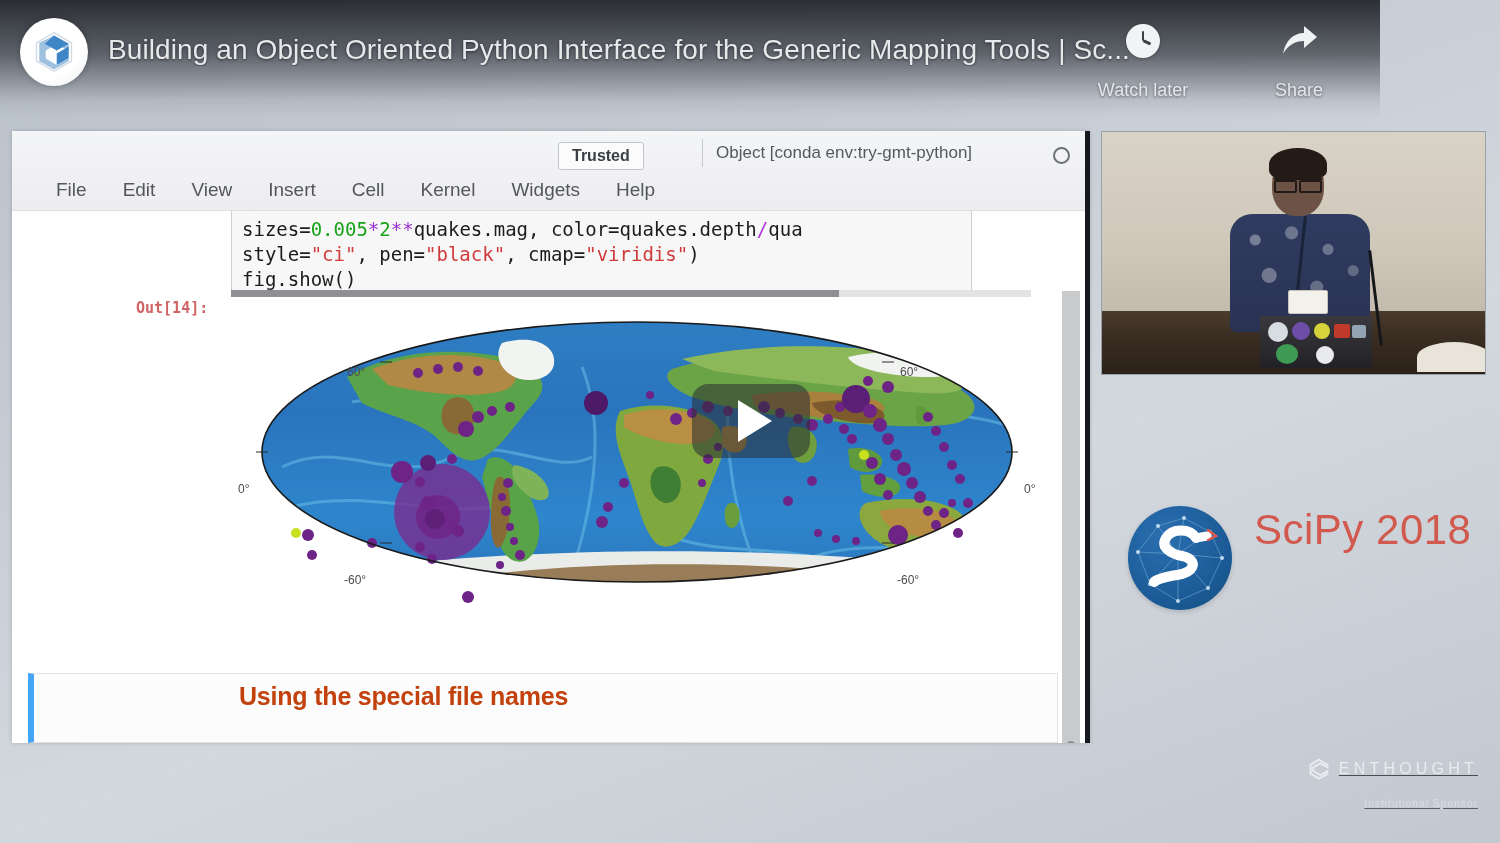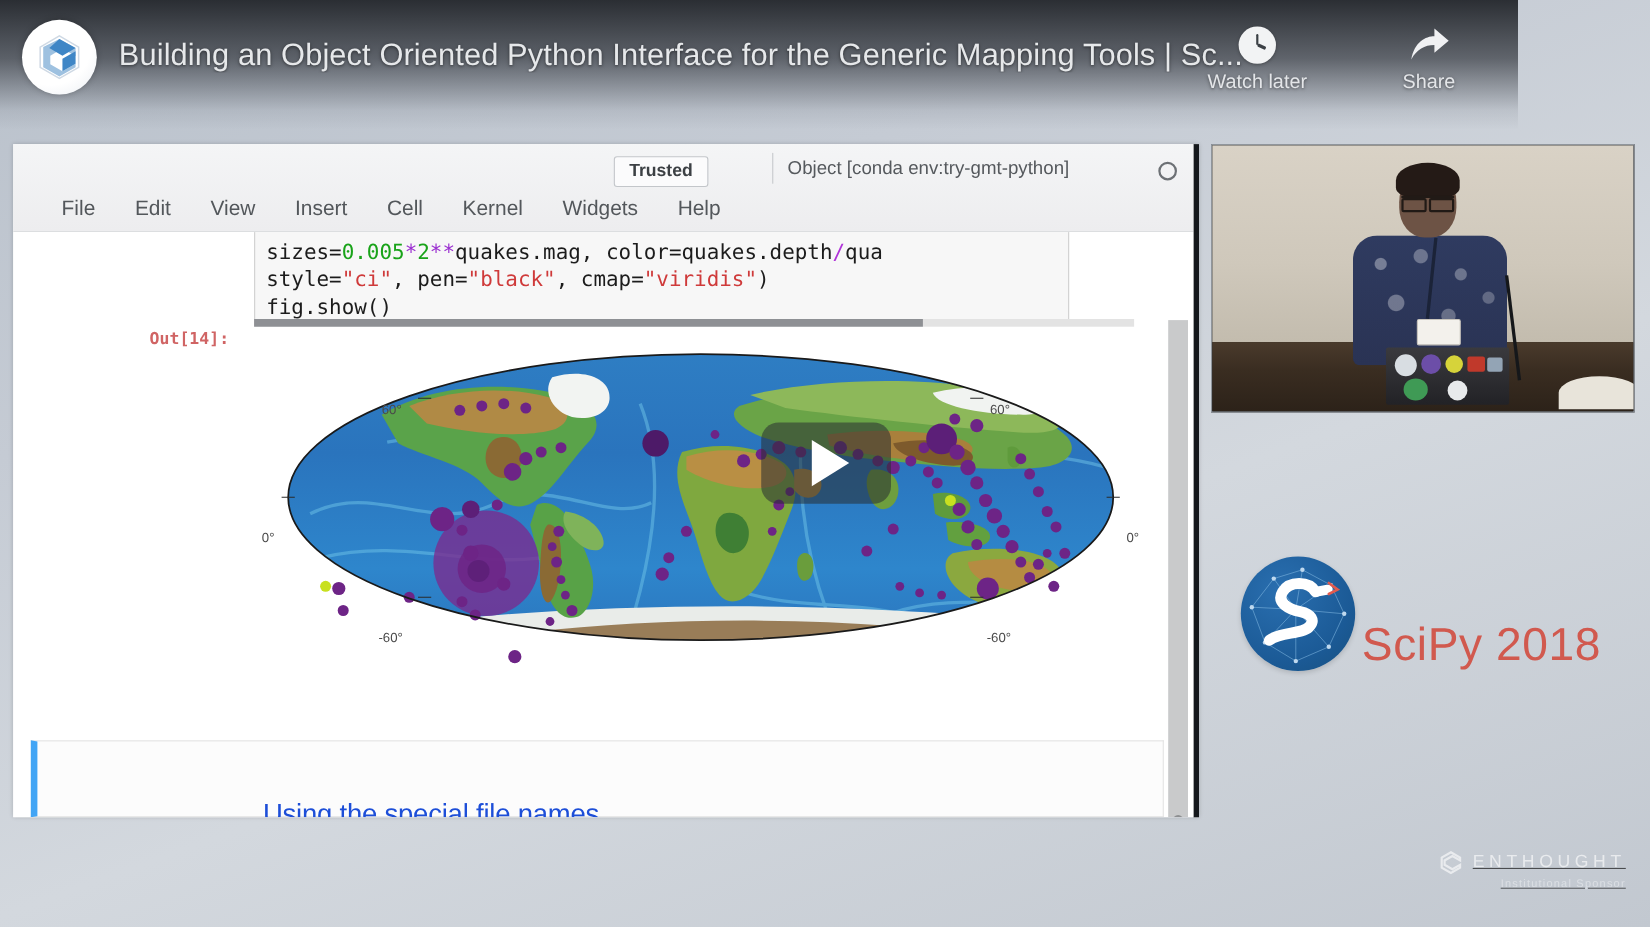--- a/index.html
+++ b/index.html
@@ -41,21 +41,21 @@
   .top-actions {
     position: absolute; right: 26px; top: 18px;
     display: flex; gap: 46px; align-items: flex-start;
   }
   .top-action {
     display: flex; flex-direction: column; align-items: center;
     width: 110px; cursor: pointer;
   }
   .top-action .ic { height: 46px; display: flex; align-items: center; justify-content: center; }
   .top-action .lbl {
-    margin-top: 0; color: #e4e6e9; font-size: 18px;
+    margin-top: 16px; color: #e4e6e9; font-size: 18px;
     text-shadow: 0 1px 3px rgba(0,0,0,0.5);
   }
   .clock-ic {
     width: 34px; height: 34px; border-radius: 50%;
     background: #f2f3f4; position: relative;
     box-shadow: 0 1px 3px rgba(0,0,0,0.3);
   }
   .clock-ic::before, .clock-ic::after {
     content: ""; position: absolute; background: #3b4045; border-radius: 1px;
   }
@@ -152,23 +152,22 @@
   
   .md-cell {
     position: absolute; left: 16px; top: 462px;
     width: 1030px; height: 70px;
     background: #fcfcfc;
     border: 1px solid #e3e3e3;
     border-left: 6px solid #42a5f5;
   }
   .md-inner { position: absolute; left: 205px; top: 8px; width: 800px; }
   .md-h {
-    font-size: 25px; font-weight: normal; color: #1d4ed8;
+    font-size: 25px; font-weight: bold; color: #c2410c;
     letter-spacing: -0.2px;
-    margin-top: 44px;
   }
   .md-p {
     margin-top: 13px; font-size: 18px; color: #212121; line-height: 27px;
   }
 
   
   .nb-vscroll {
     position: absolute; right: 5px; top: 80px;
     width: 18px; height: 532px; background: #c9cacb;
   }
@@ -259,21 +258,21 @@
     background: #15171a; transform: rotate(-7deg);
   }
   .spk-table {
     position: absolute; right: -6px; bottom: 2px; width: 74px; height: 30px;
     background: #e8e4da; border-radius: 50% 50% 0 0;
   }
 
   
   .scipy-brand {
     position: absolute; left: 1128px; top: 506px;
-    display: flex; align-items: flex-end; gap: 6px;
+    display: flex; align-items: flex-start; gap: 22px;
   }
   .scipy-circle {
     width: 104px; height: 104px; border-radius: 50%;
     background: radial-gradient(circle at 35% 30%, #2a6fb0 0%, #1b5a96 65%, #17507f 100%);
     position: relative; overflow: hidden;
     box-shadow: 0 2px 5px rgba(0,0,0,0.15);
   }
   .scipy-circle svg { position: absolute; left: 0; top: 0; }
   .scipy-text {
     font-size: 42px; color: #d1594e; font-weight: 400;
@@ -285,21 +284,21 @@
   .sponsor {
     position: absolute; right: 22px; bottom: 34px;
     text-align: right; opacity: 0.62; text-decoration: underline;
   }
   .sponsor-row { display: flex; align-items: center; gap: 9px; justify-content: center; }
   .sponsor-mark svg { display: block; }
   .sponsor-name {
     color: #ffffff; font-size: 16px; letter-spacing: 4.2px; font-weight: 400;
   }
   .sponsor-sub {
-    margin-top: 3px; color: #f0f2f5; font-size: 10px; letter-spacing: 1.1px;
+    margin-top: 18px; color: #f0f2f5; font-size: 10px; letter-spacing: 1.1px;
     opacity: 0.85;
   }
 </style>
 </head>
 <body>
 
 <div id="stage">
 
   <div class="topbar">
 

